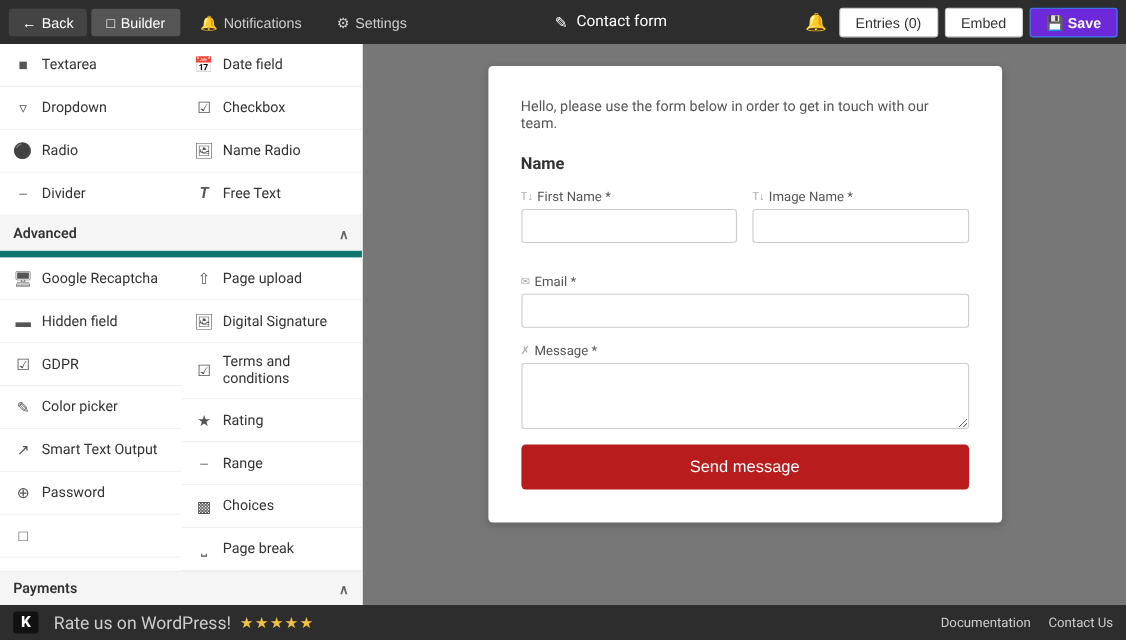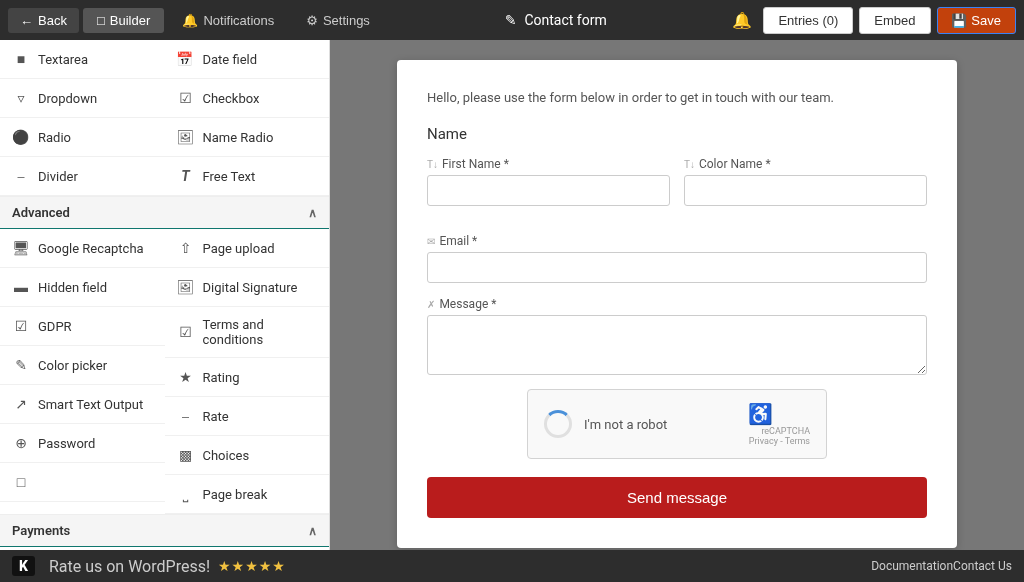--- a/index.html
+++ b/index.html
@@ -7,59 +7,59 @@
 
     
     .topbar { display: flex; align-items: center; background: #2d2d2d; height: 40px; padding: 0 8px; gap: 4px; }
     .topbar-back { display: flex; align-items: center; gap: 5px; color: #fff; background: #444; border: none; padding: 5px 12px; border-radius: 3px; cursor: pointer; font-size: 13px; }
     .topbar-tab { display: flex; align-items: center; gap: 5px; color: #ccc; background: transparent; border: none; padding: 5px 14px; border-radius: 3px; cursor: pointer; font-size: 13px; }
     .topbar-tab.active { background: #555; color: #fff; }
     .topbar-center { flex: 1; display: flex; align-items: center; justify-content: center; color: #fff; font-size: 14px; gap: 8px; }
     .topbar-right { display: flex; align-items: center; gap: 6px; }
     .topbar-bell { background: transparent; border: none; color: #ccc; cursor: pointer; padding: 5px; font-size: 16px; }
     .topbar-btn { background: #fff; border: 1px solid #ccc; color: #333; padding: 5px 14px; border-radius: 3px; cursor: pointer; font-size: 13px; }
-    .topbar-btn.save { background: #c2410c; color: #fff; border-color: #3b82f6; }
+    .topbar-btn.save { background: #6d28d9; color: #fff; border-color: #3b82f6; font-weight: bold; }
 
     
     .main { display: flex; height: calc(582px - 40px - 32px); }
 
     
     .sidebar { width: 330px; background: #fff; border-right: 1px solid #ddd; overflow-y: auto; flex-shrink: 0; }
-    .sidebar-section-header { display: flex; align-items: center; justify-content: space-between; padding: 8px 12px; background: #f5f5f5; border-bottom: 1px solid #0f766e; font-weight: 600; font-size: 13px; color: #333; }
+    .sidebar-section-header { display: flex; align-items: center; justify-content: space-between; padding: 8px 12px; background: #f5f5f5; border-bottom: 6px solid #0f766e; font-weight: 600; font-size: 13px; color: #333; }
     .sidebar-grid { display: grid; grid-template-columns: 1fr 1fr; border-bottom: 1px solid #eee; }
     .sidebar-item { display: flex; align-items: center; gap: 8px; padding: 10px 12px; cursor: pointer; border-bottom: 1px solid #f0f0f0; color: #333; font-size: 13px; }
     .sidebar-item-icon { width: 18px; height: 18px; display: flex; align-items: center; justify-content: center; color: #555; flex-shrink: 0; font-size: 14px; }
 
     
     .content { flex: 1; background: #777; display: flex; align-items: flex-start; justify-content: center; padding: 20px; overflow-y: auto; }
 
     
-    .form-preview { background: #fff; width: 560px; padding: 30px; border-radius: 4px; box-shadow: 0 2px 8px rgba(0,0,0,0.2); }
+    .form-preview { background: #fff; width: 467px; padding: 30px; border-radius: 4px; box-shadow: 0 2px 8px rgba(0,0,0,0.2); }
     .form-intro { font-size: 13px; color: #555; margin-bottom: 20px; }
-    .form-section-title { font-size: 15px; font-weight: 400; color: #333; margin-bottom: 14px; }
+    .form-section-title { font-size: 15px; font-weight: 700; color: #333; margin-bottom: 14px; }
     .form-row { display: flex; gap: 14px; margin-bottom: 14px; }
     .form-field { display: flex; flex-direction: column; flex: 1; margin-bottom: 14px; }
     .form-field label { font-size: 12px; color: #555; margin-bottom: 4px; display: flex; align-items: center; gap: 4px; }
     .form-field input, .form-field textarea { border: 1px solid #ccc; border-radius: 3px; padding: 7px 9px; font-size: 13px; width: 100%; outline: none; }
     .form-field textarea { height: 60px; resize: vertical; }
     .recaptcha-box { border: 1px solid #d3d3d3; border-radius: 4px; padding: 12px 16px; display: flex; align-items: center; gap: 12px; width: 300px; margin: 0 auto 18px; background: #f9f9f9; }
     .recaptcha-spinner { width: 28px; height: 28px; border: 3px solid #e0e0e0; border-top: 3px solid #4a90d9; border-radius: 50%; animation: spin 1s linear infinite; }
     @keyframes spin { to { transform: rotate(360deg); } }
     .recaptcha-text { font-size: 13px; color: #555; flex: 1; }
     .recaptcha-logo { font-size: 20px; color: #4a90d9; }
     .recaptcha-info { font-size: 9px; color: #999; text-align: right; }
     .send-btn { width: 100%; background: #b91c1c; color: #fff; border: none; padding: 12px; border-radius: 4px; font-size: 15px; cursor: pointer; }
 
     
     .bottombar { height: 32px; background: #2d2d2d; display: flex; align-items: center; padding: 0 12px; justify-content: space-between; }
     .bottombar-left { display: flex; align-items: center; gap: 8px; }
     .bottombar-k { background: #111; color: #fff; font-weight: 800; font-size: 14px; padding: 2px 7px; border-radius: 3px; margin-right: 6px; }
     .bottombar-rate { color: #ccc; font-size: 16px; }
     .stars { color: #f0c040; font-size: 14px; letter-spacing: 1px; }
-    .bottombar-right { display: flex; }
+    .bottombar-right { display: flex; gap: 16px; }
     .bottombar-link { color: #ccc; font-size: 12px; text-decoration: none; cursor: pointer; }
 
     
     .sidebar::-webkit-scrollbar { width: 4px; }
     .sidebar::-webkit-scrollbar-thumb { background: #ccc; border-radius: 2px; }
 
     .chevron { font-size: 12px; color: #666; }
   </style>
 </head>
 <body>
@@ -191,21 +191,21 @@
         <div class="sidebar-item">
           <span class="sidebar-item-icon">☑</span>
           <span>Terms and conditions</span>
         </div>
         <div class="sidebar-item">
           <span class="sidebar-item-icon">★</span>
           <span>Rating</span>
         </div>
         <div class="sidebar-item">
           <span class="sidebar-item-icon">⎯</span>
-          <span>Rate</span>
+          <span>Range</span>
         </div>
         <div class="sidebar-item">
           <span class="sidebar-item-icon">▩</span>
           <span>Choices</span>
         </div>
         <div class="sidebar-item">
           <span class="sidebar-item-icon">⎵</span>
           <span>Page break</span>
         </div>
       </div>
@@ -226,47 +226,39 @@
         <div class="form-field">
           <label>
             <span style="font-size:10px;color:#aaa;">T↓</span>
             <span>First Name *</span>
           </label>
           <input type="text" style="">
         </div>
         <div class="form-field">
           <label>
             <span style="font-size:10px;color:#aaa;">T↓</span>
-            <span>Color Name *</span>
+            <span>Image Name *</span>
           </label>
           <input type="text" style="">
         </div>
       </div>
       <div class="form-field">
         <label>
           <span style="font-size:10px;color:#aaa;">✉</span>
           <span>Email *</span>
         </label>
         <input type="email" style="">
       </div>
       <div class="form-field">
         <label>
           <span style="font-size:10px;color:#aaa;">✗</span>
           <span>Message *</span>
         </label>
         <textarea style=""></textarea>
       </div>
-      <div class="recaptcha-box">
-        <div class="recaptcha-spinner"></div>
-        <span class="recaptcha-text">I'm not a robot</span>
-        <div>
-          <div class="recaptcha-logo">♿</div>
-          <div class="recaptcha-info">reCAPTCHA<br>Privacy - Terms</div>
-        </div>
-      </div>
       <button class="send-btn">Send message</button>
     </div>
   </div>
 </div>
 
 <div class="bottombar">
   <div class="bottombar-left">
     <span class="bottombar-k">K</span>
     <span class="bottombar-rate">Rate us on WordPress!</span>
     <span class="stars">★★★★★</span>

